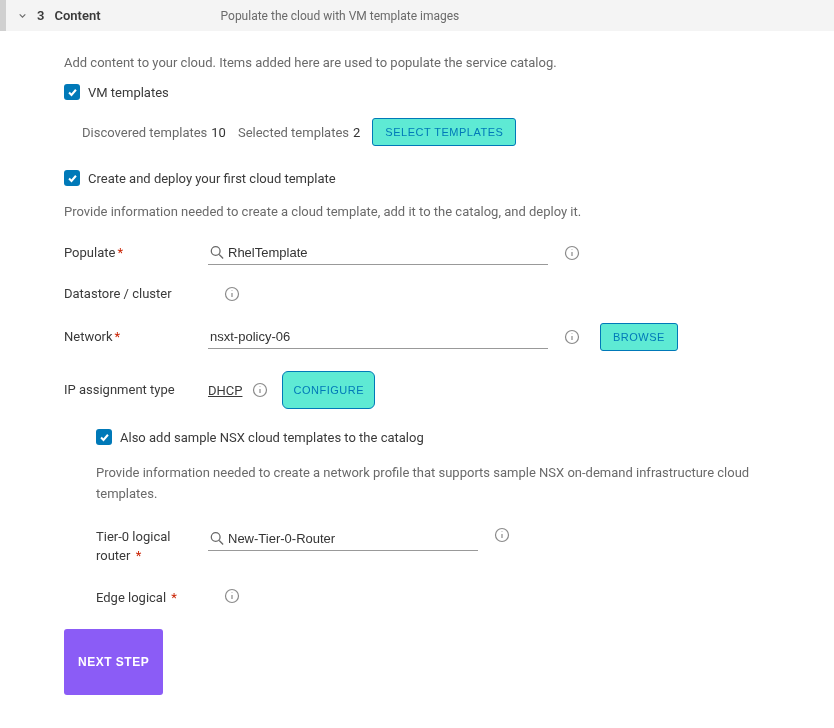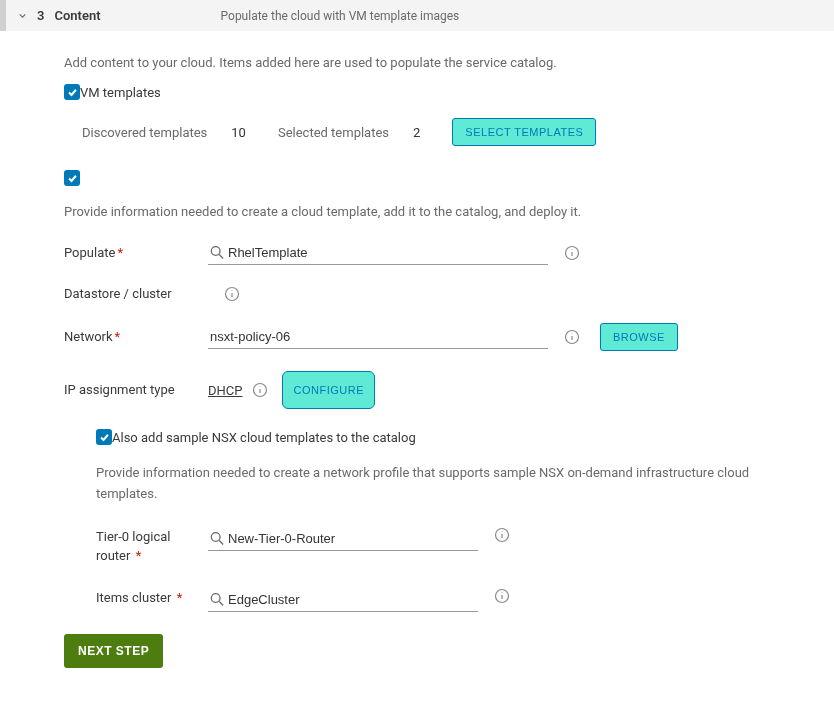--- a/index.html
+++ b/index.html
@@ -97,20 +97,21 @@
     .info-icon {
       margin-left: 16px;
       width: 16px;
       height: 16px;
       color: #8a8a8a;
       flex-shrink: 0;
     }
     .checkbox-row {
       display: flex;
       align-items: center;
+      gap: 8px;
       margin-bottom: 18px;
     }
     .checkbox {
       width: 16px;
       height: 16px;
       background: #0079b8;
       border-radius: 3px;
       display: flex;
       align-items: center;
       justify-content: center;
@@ -122,21 +123,21 @@
       color: #fff;
     }
     .checkbox-label {
       color: #3a3a3a;
     }
     .templates-info-row {
       display: flex;
       align-items: center;
       margin-left: 18px;
       margin-bottom: 24px;
-      gap: 24px;
+      gap: 4px;
       color: #6a6a6a;
       font-size: 13px;
     }
     .count {
       color: #333;
       margin-right: 8px;
     }
     .outline-btn {
       border: 1px solid #0079b8;
       background: #5eead4;
@@ -191,27 +192,27 @@
       color: #3a3a3a;
       font-size: 13px;
       flex-shrink: 0;
       line-height: 1.5;
     }
     .nested-input-wrap {
       position: relative;
       width: 270px;
     }
     .primary-btn {
-      background: #4d7c0f;
+      background: #8b5cf6;
       color: #fff;
       border: none;
       font-size: 12px;
       letter-spacing: 0.5px;
       font-weight: 600;
-      padding: 10px 14px;
+      padding: 26px 14px;
       border-radius: 3px;
       cursor: pointer;
       text-transform: uppercase;
     }
     .after-spacer {
       margin-left: 20px;
     }
   </style>
 </head>
 <body>
@@ -246,20 +247,21 @@
     <span class="count">2</span>
     <button class="outline-btn">SELECT TEMPLATES</button>
   </div>
 
   <div class="checkbox-row">
     <div class="checkbox">
       <svg viewBox="0 0 16 16" fill="none" stroke="currentColor" stroke-width="3">
           <path d="M3 8l3.5 3.5L13 4"></path>
         </svg>
     </div>
+    <span class="checkbox-label">Create and deploy your first cloud template</span>
   </div>
 
   <p class="section-desc">Provide information needed to create a cloud template, add it to the catalog, and deploy it.</p>
 
   <div class="form-row">
     <div class="label">
       <span>Populate</span><span class="req">*</span>
     </div>
     <div class="input-wrap">
       <svg class="search-icon" viewBox="0 0 16 16" fill="none" stroke="currentColor" stroke-width="1.5">
@@ -329,28 +331,21 @@
         <input class="input-field" type="text" value="New-Tier-0-Router" style="">
       </div>
       <svg class="info-icon" viewBox="0 0 16 16" fill="none" stroke="currentColor" stroke-width="1.2">
           <circle cx="8" cy="8" r="6.5"></circle>
           <path d="M8 7v4M8 4.5v.5"></path>
         </svg>
     </div>
 
     <div class="nested-row">
       <div class="nested-label">
-        <span>Items cluster</span><span class="req"> *</span>
-      </div>
-      <div class="nested-input-wrap">
-        <svg class="search-icon" viewBox="0 0 16 16" fill="none" stroke="currentColor" stroke-width="1.5">
-            <circle cx="6.5" cy="6.5" r="5"></circle>
-            <path d="M10.5 10.5L15 15"></path>
-          </svg>
-        <input class="input-field" type="text" value="EdgeCluster" style="">
+        <span>Edge logical</span><span class="req"> *</span>
       </div>
       <svg class="info-icon" viewBox="0 0 16 16" fill="none" stroke="currentColor" stroke-width="1.2">
           <circle cx="8" cy="8" r="6.5"></circle>
           <path d="M8 7v4M8 4.5v.5"></path>
         </svg>
     </div>
   </div>
 
   <button class="primary-btn">NEXT STEP</button>
 

